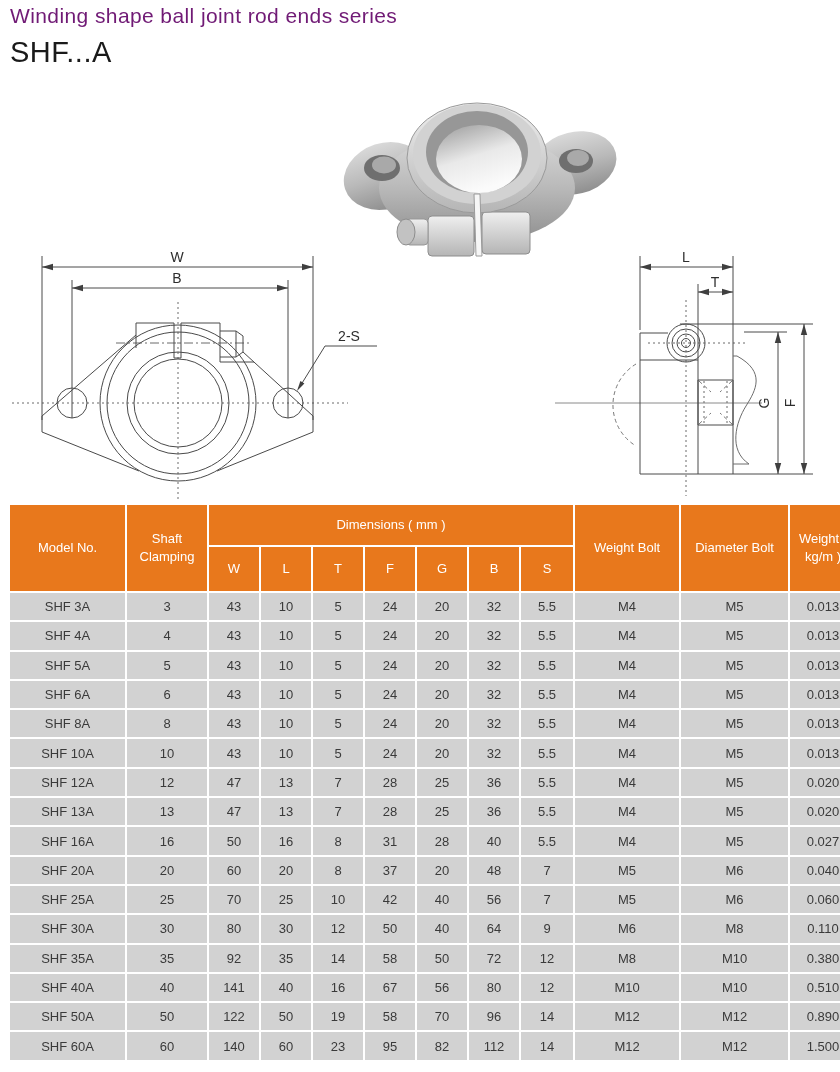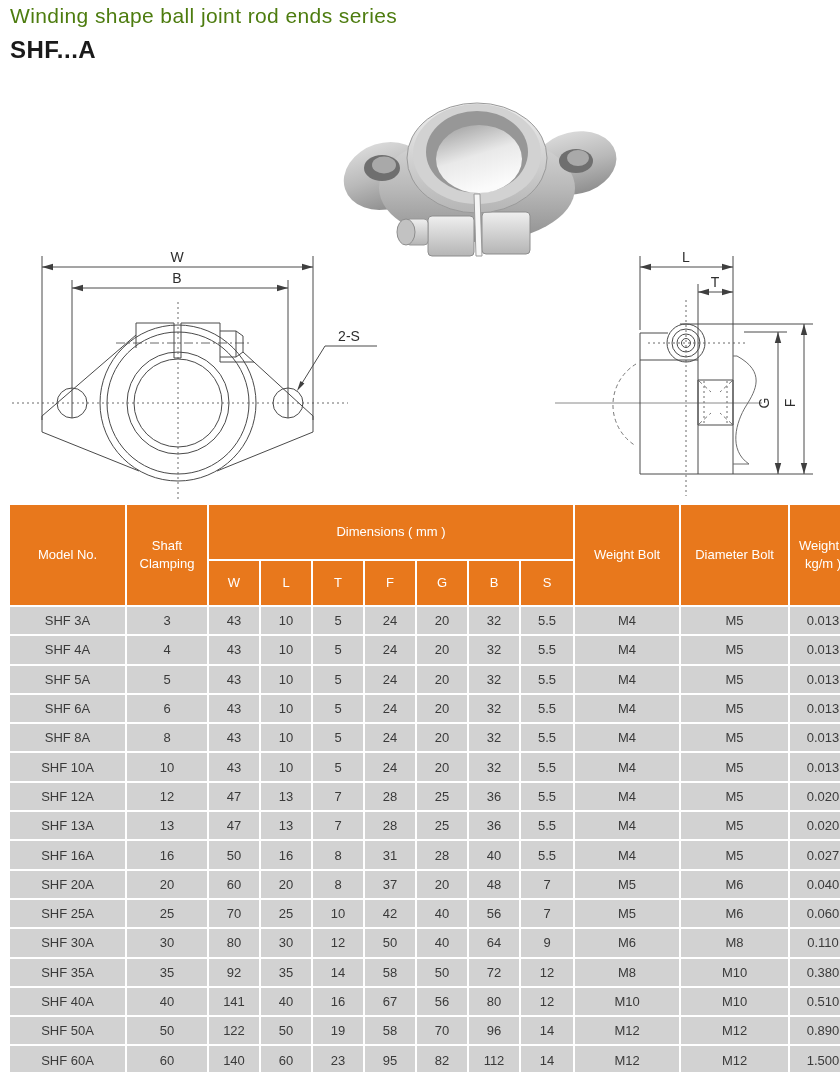--- a/index.html
+++ b/index.html
@@ -1,31 +1,31 @@
 <!DOCTYPE html>
 <html><head>
 <meta charset="utf-8">
 <style>
   html,body{margin:0;padding:0;background:#fff;}
   #page{position:relative;width:840px;height:1072px;background:#fff;overflow:hidden;
         font-family:"Liberation Sans",sans-serif;color:#1c1c1c;}
-  .title{position:absolute;left:10px;top:4px;font-size:21px;letter-spacing:.4px;color:#4d7c0f;}
-  .subtitle{position:absolute;left:10px;top:36px;font-size:24px;font-weight:bold;color:#1a1a1a;letter-spacing:.5px;}
+  .title{position:absolute;left:10px;top:4px;font-size:21px;letter-spacing:.4px;color:#701a75;}
+  .subtitle{position:absolute;left:10px;top:36px;font-size:29px;font-weight:normal;color:#1a1a1a;letter-spacing:.5px;}
   svg{position:absolute;}
   svg text{font-family:"Liberation Sans",sans-serif;font-size:14px;fill:#2e2e2e;}
   .dline{stroke:#4a4a4a;stroke-width:1;fill:none;}
   .dimline{stroke:#4a4a4a;stroke-width:1;fill:none;}
   .ctr{stroke:#6a6a6a;stroke-width:1;fill:none;stroke-dasharray:2 3;}
   .dashdot{stroke:#6a6a6a;stroke-width:1;fill:none;stroke-dasharray:9 3 2 3;}
   .dashed{stroke:#7a7a7a;stroke-width:1;fill:none;stroke-dasharray:4 3;}
   .arrow{fill:#3f3f3f;stroke:none;}
   table{position:absolute;left:8px;top:503px;width:824px;border-collapse:separate;border-spacing:2px;table-layout:fixed;}
   th,td{padding:0;margin:0;text-align:center;vertical-align:middle;}
   thead th{background:#E8781C;color:#fff;font-weight:normal;font-size:13px;line-height:1.35;}
-  thead tr.r1 th{height:54px;text-align:center;}
+  thead tr.r1 th{height:40px;text-align:center;}
   thead tr.r2 th{height:44px;}
   tbody td{background:#D2D2D2;color:#3a3a3a;font-size:13px;height:27.3px;}
 </style>
 </head>
 <body>
 <div id="page">
 
 <div class="title">Winding shape ball joint rod ends series</div>
 <div class="subtitle">SHF...A</div>
 

